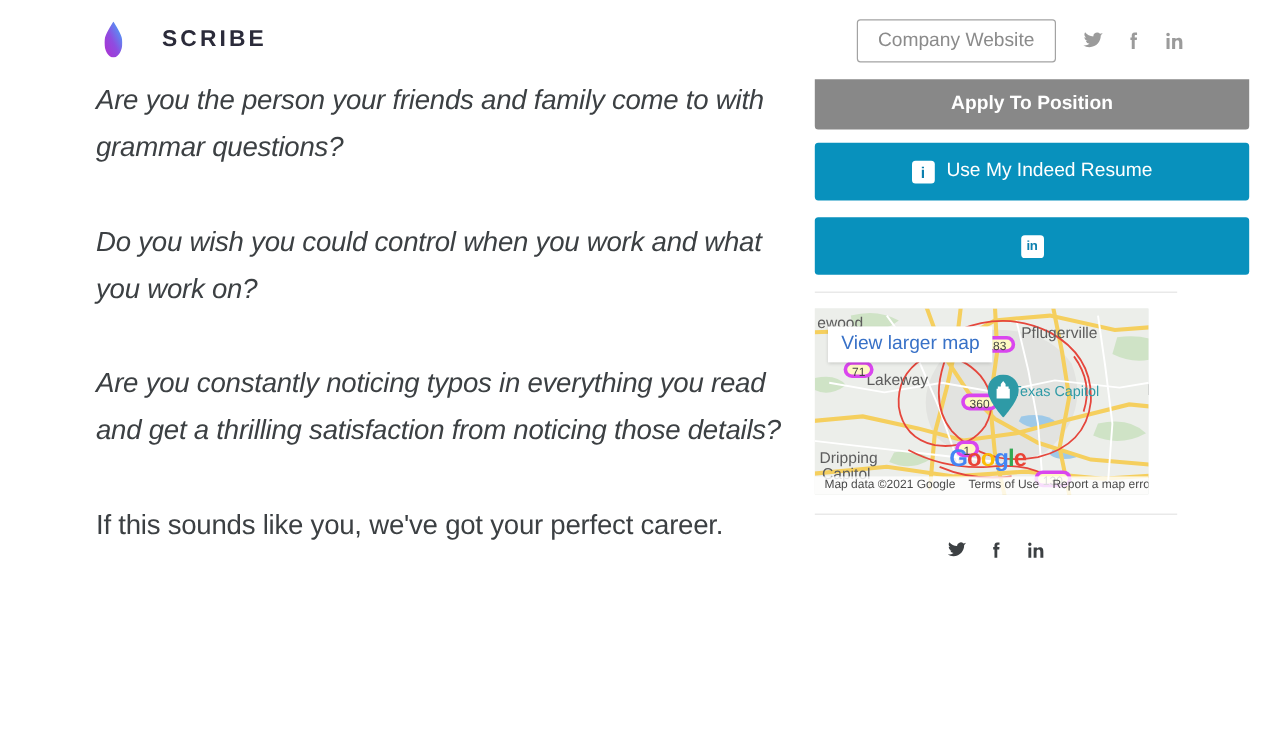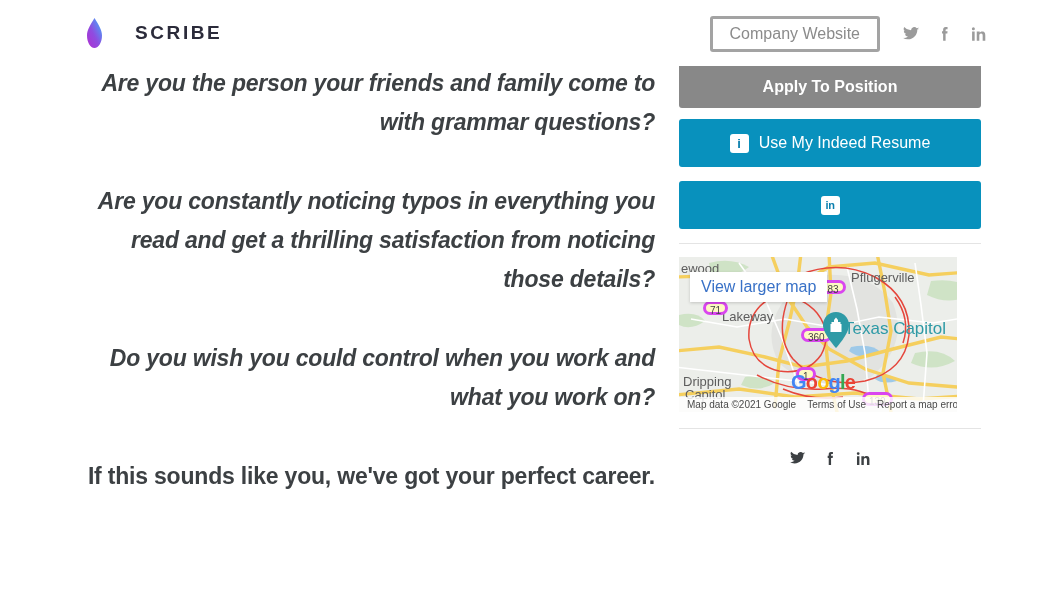--- a/index.html
+++ b/index.html
@@ -17,47 +17,46 @@
   .brand-mark { width: 15px; height: 30px; display:block; }
   .brand-name {
     font-size: 19px; font-weight: bold; letter-spacing: 2.6px;
     color: #2b2b3a; font-family: "Liberation Sans", sans-serif; margin-left: 24px;
   }
 
   .header-right { position: absolute; right: 72px; top: 16px; display: flex; align-items: center; gap: 0; }
   .company-website-btn {
     display: inline-flex; align-items: center; justify-content: center;
     height: 36px; padding: 0 17px;
-    border: 3px solid #a3a3a3; border-radius: 3px;
+    border: 1px solid #a3a3a3; border-radius: 3px;
     background: #fff; color: #8b8b8b; font-size: 16px;
     font-family: "Liberation Sans", sans-serif; cursor: pointer;
     white-space: nowrap;
   }
   .header-social { display: flex; align-items: center; gap: 16px; margin-left: 22px; }
   .hs-icon { width: 18px; height: 18px; display: block; fill: #9b9b9b; cursor: pointer; }
 
   
   .left-col { position: absolute; left: 80px; top: 64px; width: 575px; }
   .job-title {
     font-size: 26px; font-weight: bold; color: #3c4043;
     letter-spacing: -0.2px; margin-bottom: 36px;
   }
   .para {
     font-size: 23px; line-height: 39px;
-    font-weight: bold; font-style: italic;
+    font-weight: normal; font-style: italic;
     color: #3c4043; margin-bottom: 40px;
     font-stretch: condensed;
     letter-spacing: -0.2px;
-    text-align: right;
   }
   .para.upright { font-style: normal; }
 
   .btn {
     display: flex; align-items: center; justify-content: center;
-    width: 302px; border-radius: 3px;
+    width: 362px; border-radius: 3px;
     color: #ffffff; font-size: 16px; cursor: pointer;
     font-family: "Liberation Sans", sans-serif;
   }
   .btn-apply {
     position: absolute; left: 679px; top: 66px;
     height: 42px; background: #888888; font-weight: bold;
     border-radius: 0 0 3px 3px;
   }
   .btn-indeed {
     position: absolute; left: 679px; top: 119px;
@@ -103,21 +102,21 @@
   }
   .map-attrib span { cursor: pointer; text-align: right; }
   .map-attrib span.static { cursor: default; }
   .goog-logo {
     position: absolute; left: 112px; bottom: 18px;
     font-size: 20px; font-weight: bold; letter-spacing: -0.8px;
     font-family: "Liberation Sans", sans-serif;
   }
   .pin-label {
     position: absolute; left: 165px; top: 62px;
-    color: #2e9aa6; font-size: 17px;
+    color: #2e9aa6; font-size: 12px;
     font-family: "Liberation Sans", sans-serif; white-space: nowrap;
   }
   .map-town {
     position: absolute; color: #5d5d5d; font-size: 13px;
     font-family: "Liberation Sans", sans-serif; white-space: nowrap;
   }
   .shield {
     position: absolute; background: #fef9c3; border: 3px solid #d946ef;
     border-radius: 7px; font-size: 10px; color: #444; padding: 0 4px;
     height: 14px; line-height: 13px; font-family: "Liberation Sans", sans-serif;
@@ -164,22 +163,22 @@
         <svg class="hs-icon" viewBox="0 0 24 24">
           <path d="M4.5 3a2 2 0 1 0 0 4 2 2 0 0 0 0-4zM2.8 21h3.4V8.8H2.8V21zM9 8.8V21h3.4v-6.4c0-1.7.3-3.3 2.4-3.3 2 0 2.1 1.9 2.1 3.4V21H20.4v-7c0-3-.6-5.4-4.2-5.4-1.7 0-2.8.9-3.3 1.8h0V8.8H9z"></path>
         </svg>
       </div>
     </div>
   </div>
 
   <div class="left-col">
 
     <p class="para">Are you the person your friends and family come to with grammar questions?</p>
+    <p class="para">Do you wish you could control when you work and what you work on?</p>
     <p class="para">Are you constantly noticing typos in everything you read and get a thrilling satisfaction from noticing those details?</p>
-    <p class="para">Do you wish you could control when you work and what you work on?</p>
     <p class="para upright">If this sounds like you, we've got your perfect career.</p>
   </div>
 
   <div class="btn btn-apply">Apply To Position</div>
 
   <div class="btn btn-indeed">
     <span class="sq-icon">i</span>
     <span>Use My Indeed Resume</span>
   </div>
 

